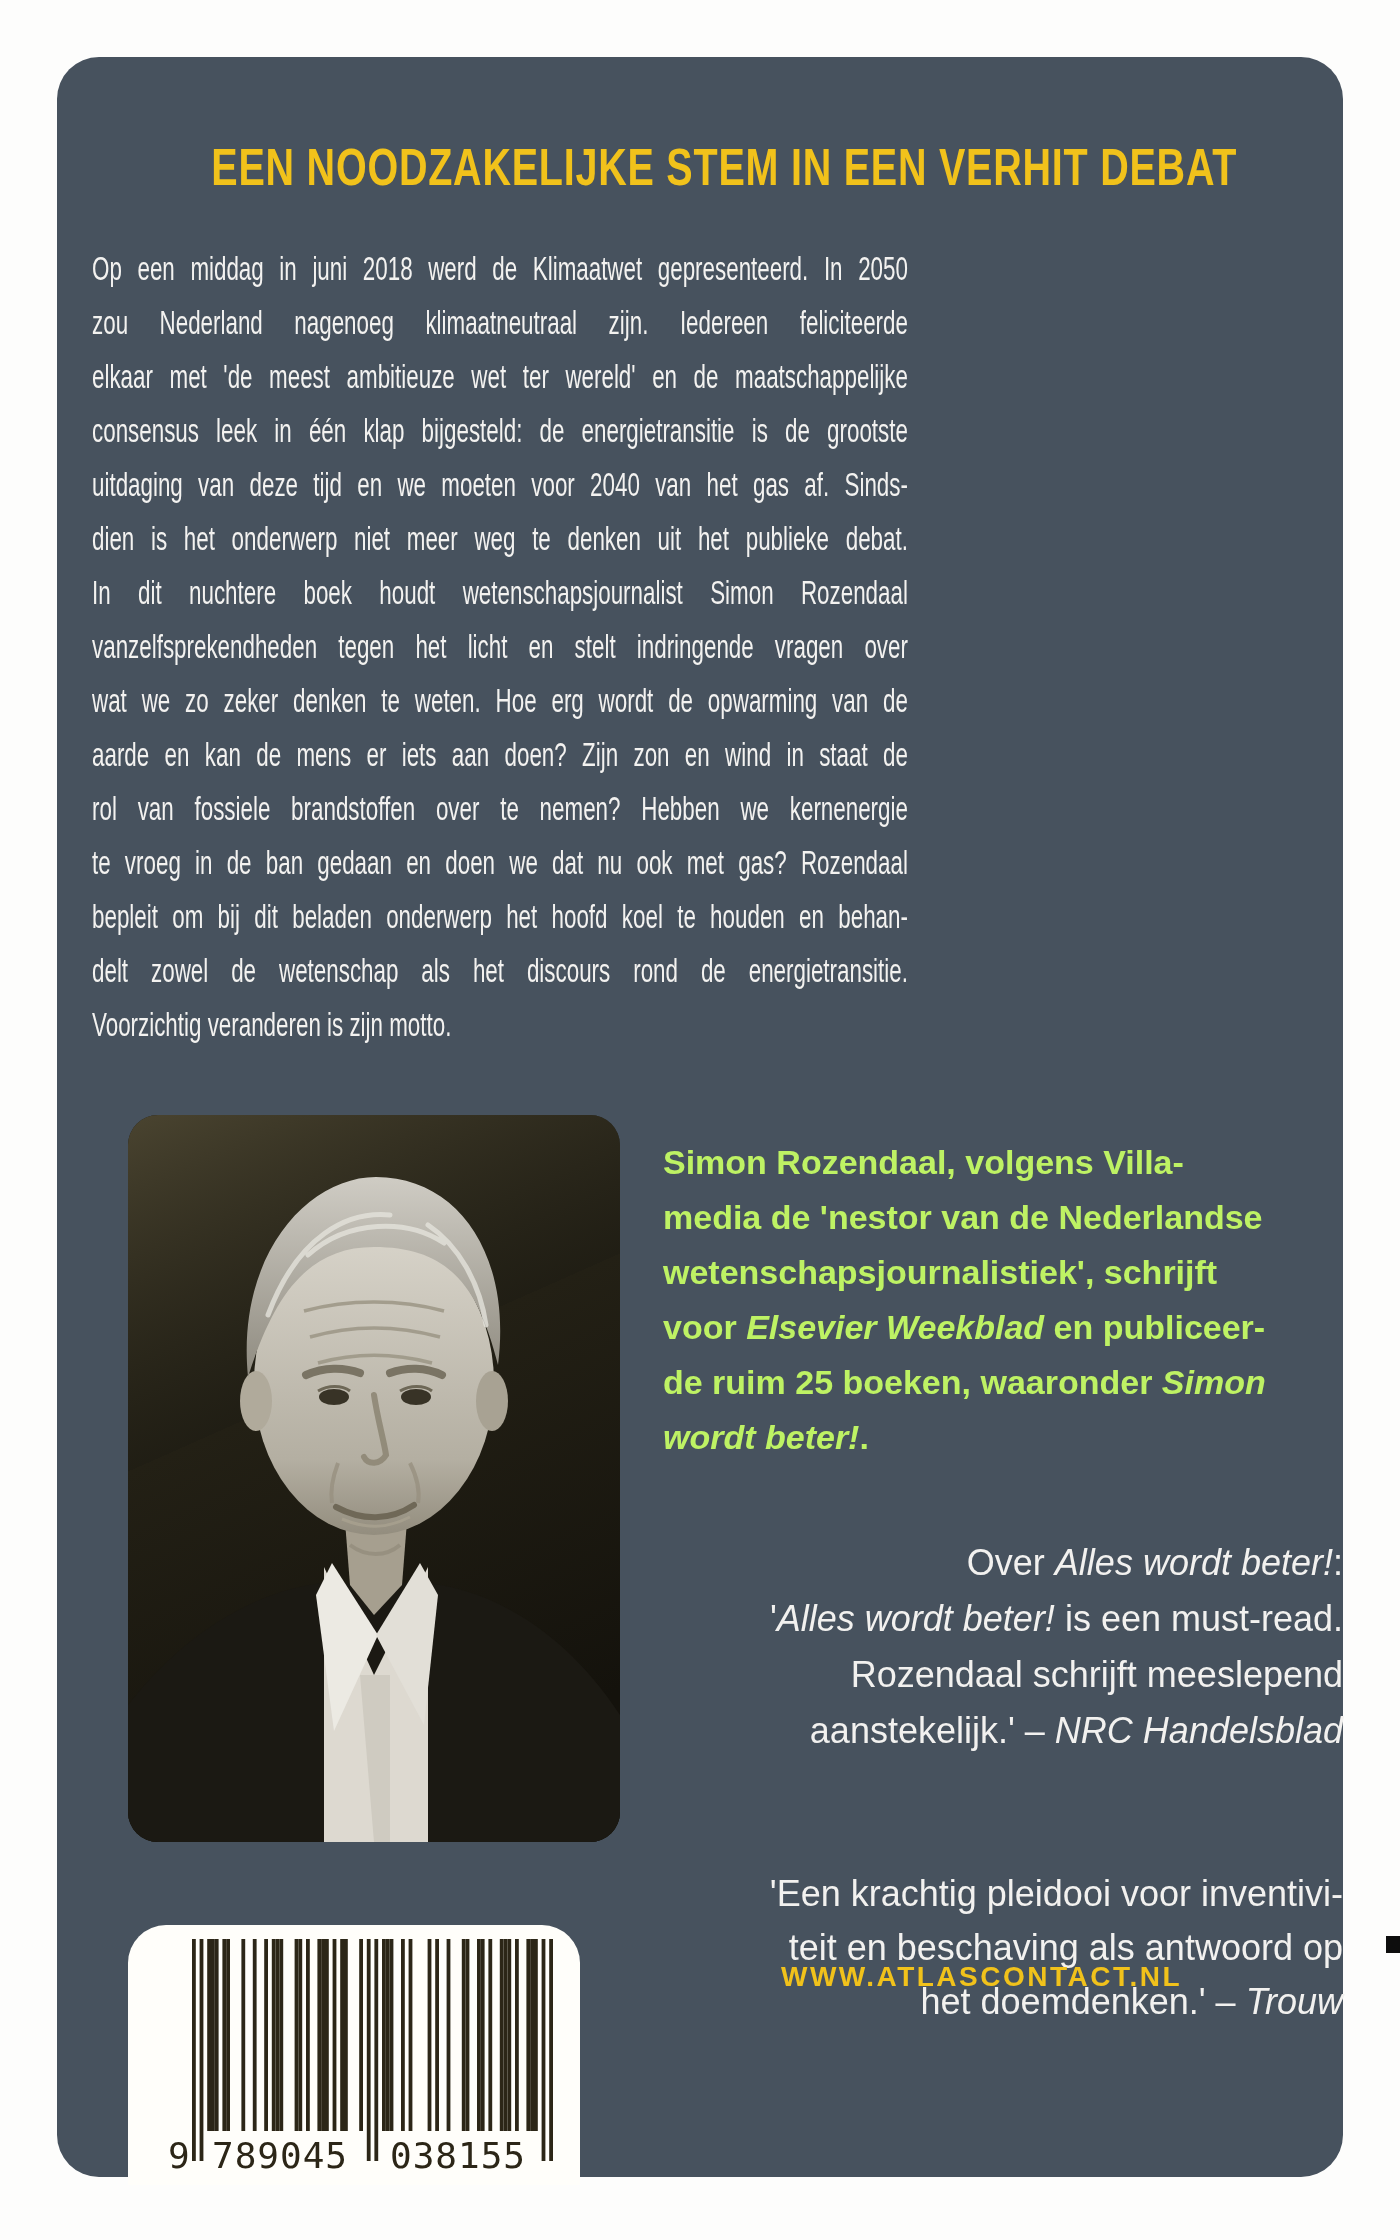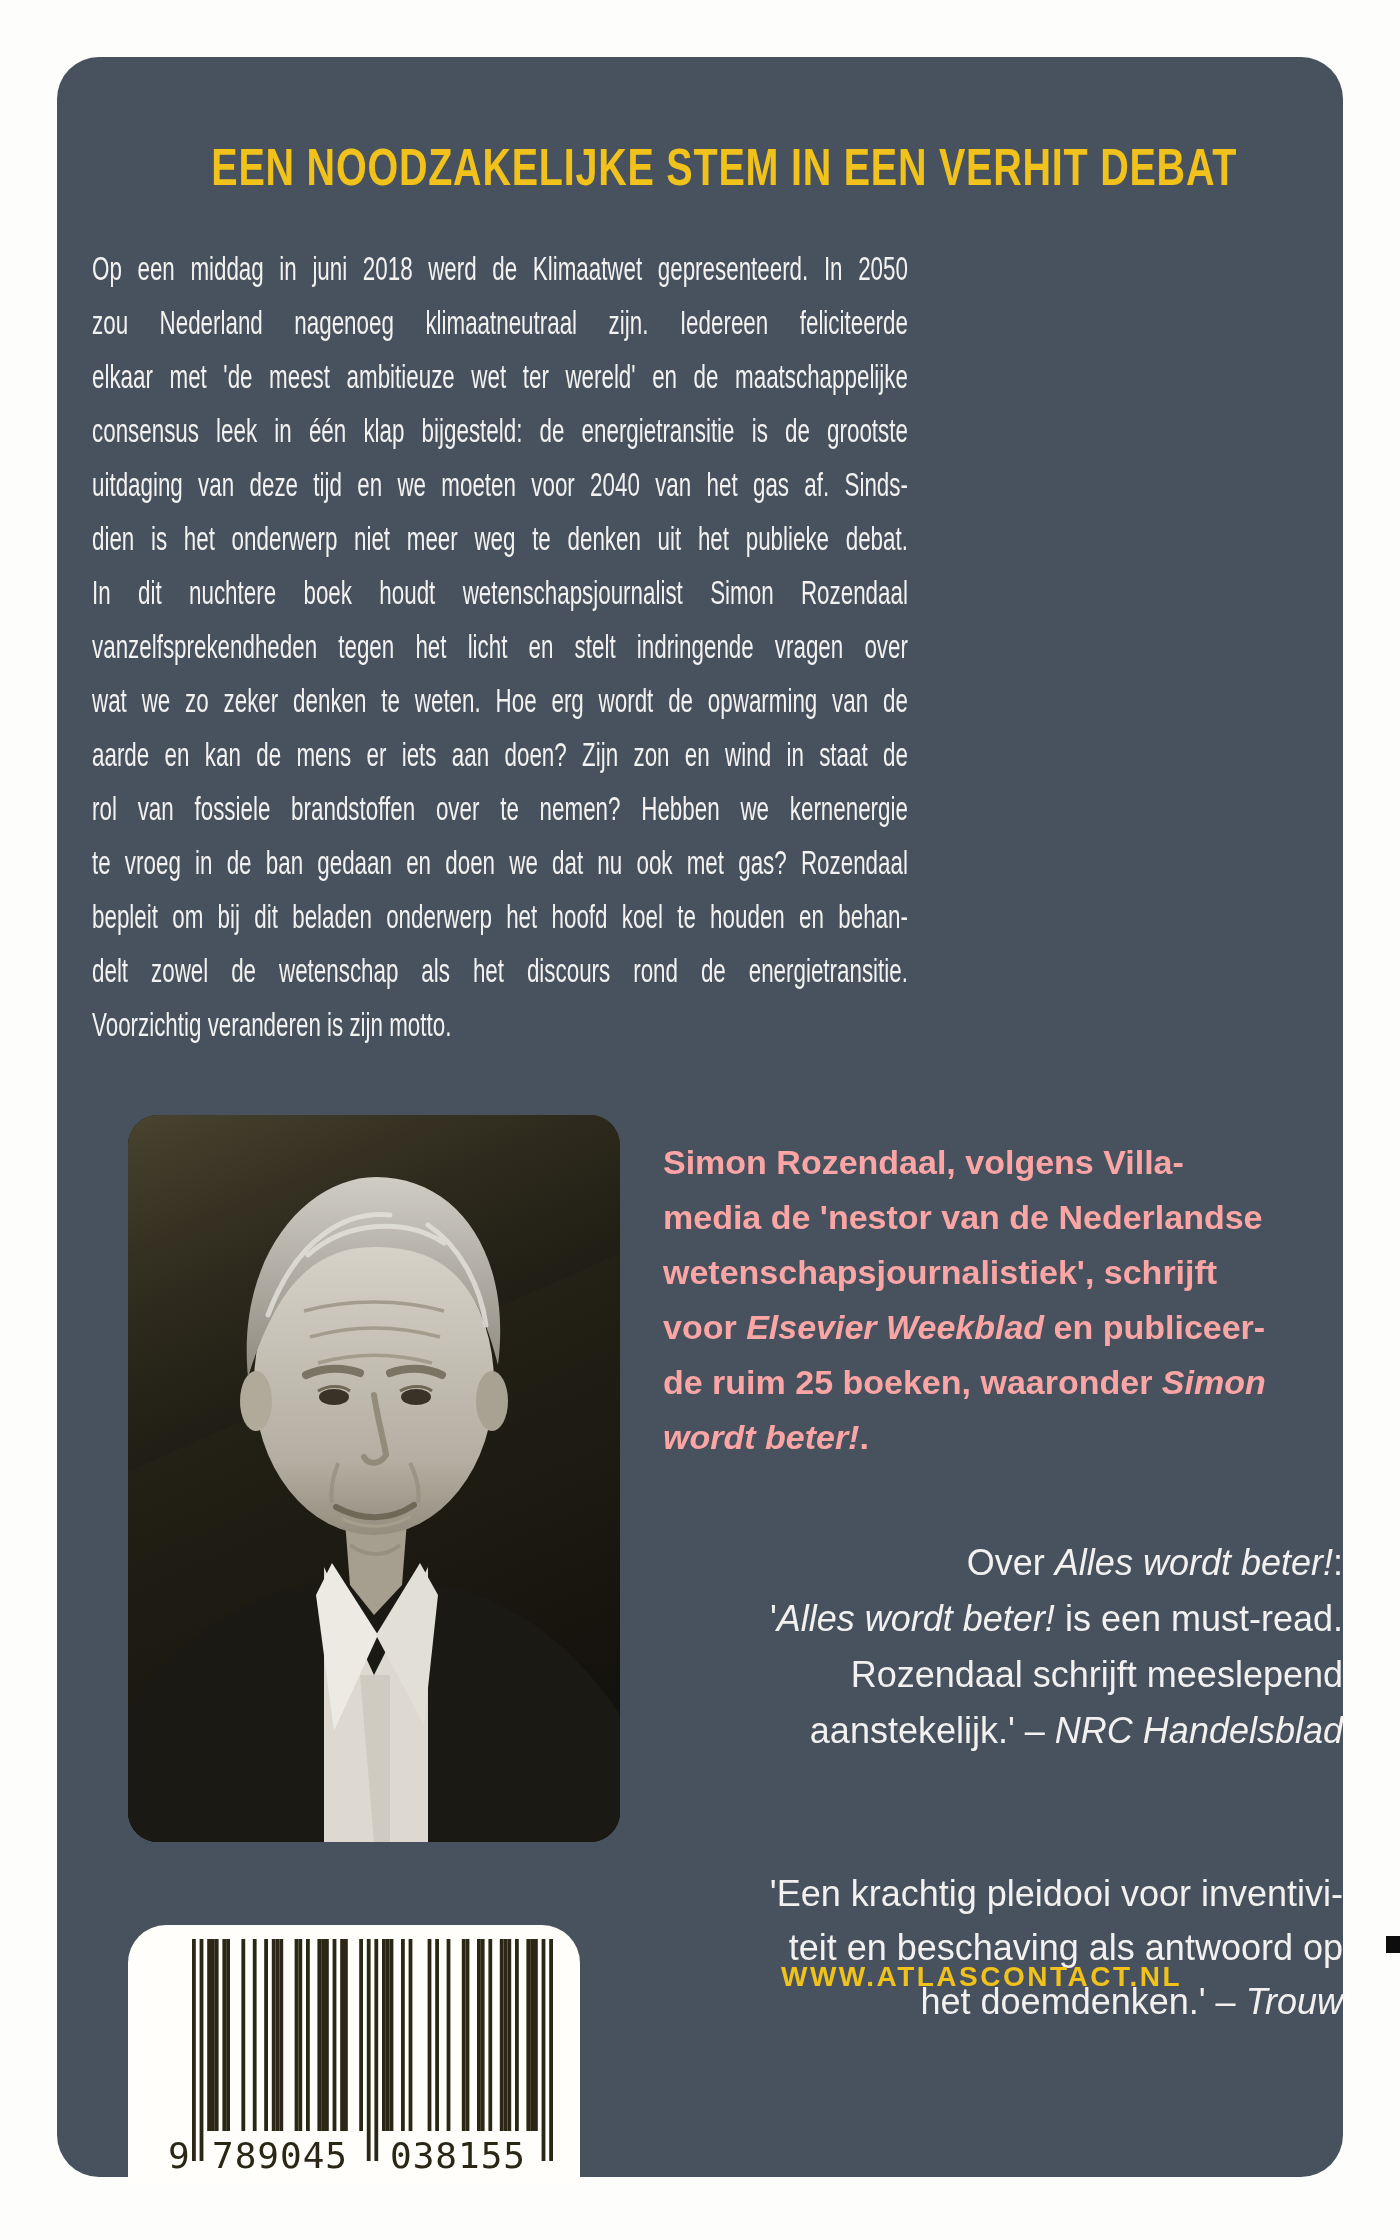--- a/index.html
+++ b/index.html
@@ -29,21 +29,21 @@
     color:#f3f2f0;font-size:34px;line-height:54px;
   }
   .blurb .bl{text-align:justify;text-align-last:justify;white-space:normal;height:54px;overflow:hidden;}
   .blurb .bl.last{text-align-last:left;}
   .photo{
     position:absolute;left:71px;top:1058px;width:492px;height:727px;
     border-radius:30px;overflow:hidden;background:#1e1b13;
   }
   .bio{
     position:absolute;left:606px;top:1078px;width:640px;
-    color:#fca5a5;font-size:34px;line-height:55px;font-weight:bold;
+    color:#bef264;font-size:34px;line-height:55px;font-weight:bold;
   }
   .quote{
     position:absolute;left:563px;width:723px;text-align:right;
     color:#f2f1ef;font-size:36px;line-height:56px;
   }
   .quote.nrc{top:1478px;}
   .quote.trouw{top:1810px;line-height:54px;}
   .it{font-style:italic;}
   .website{
     position:absolute;left:563px;top:1904px;width:723px;text-align:center;

